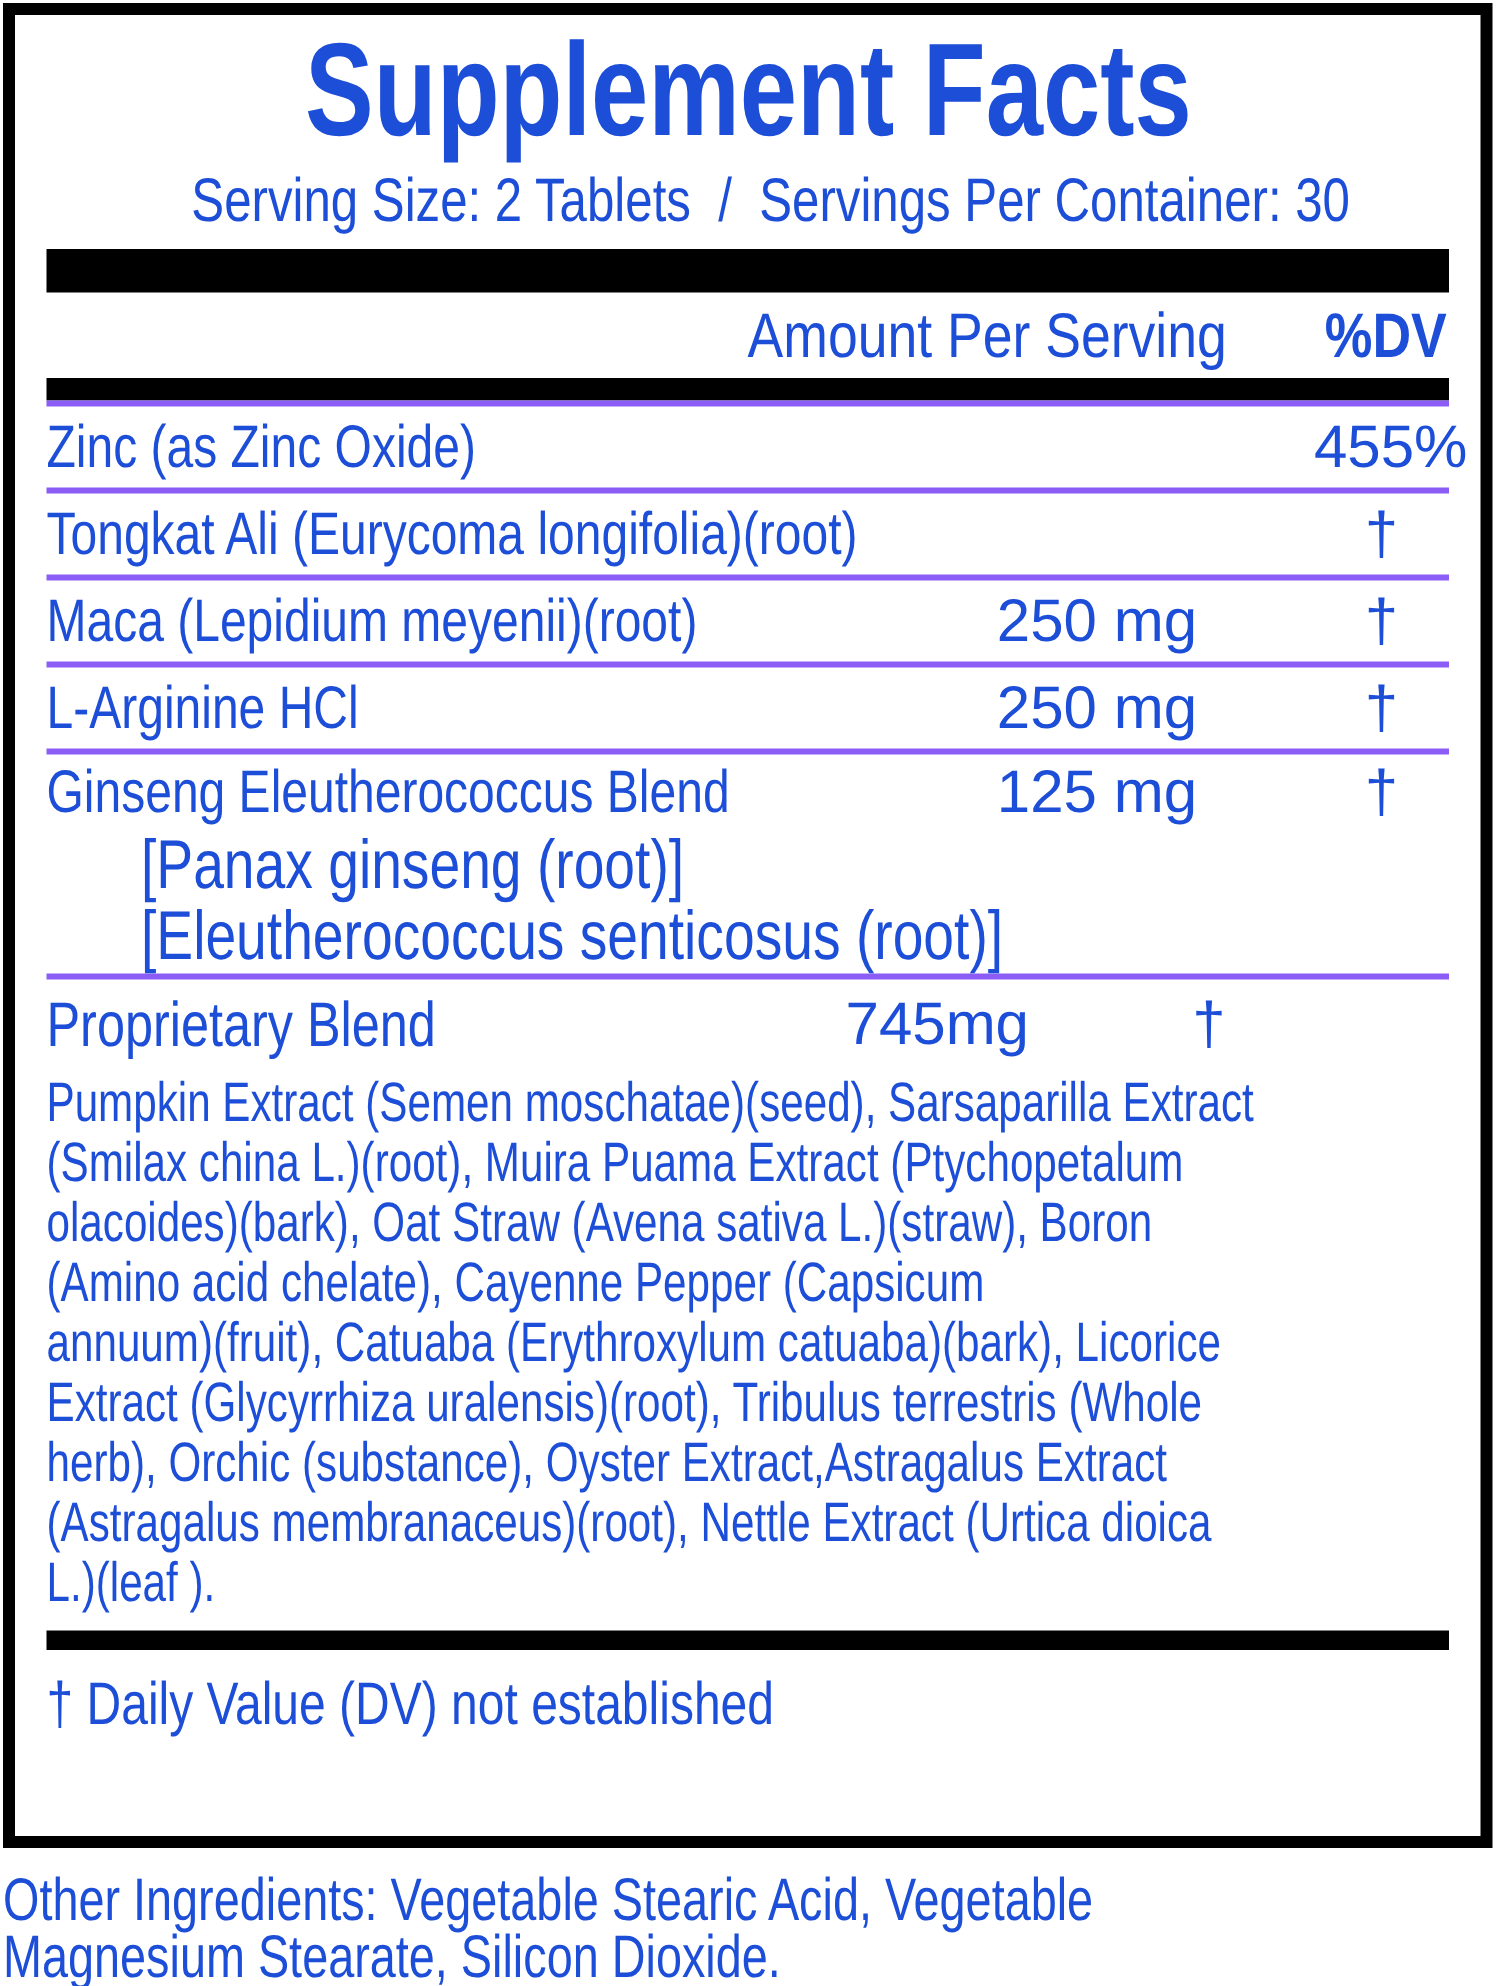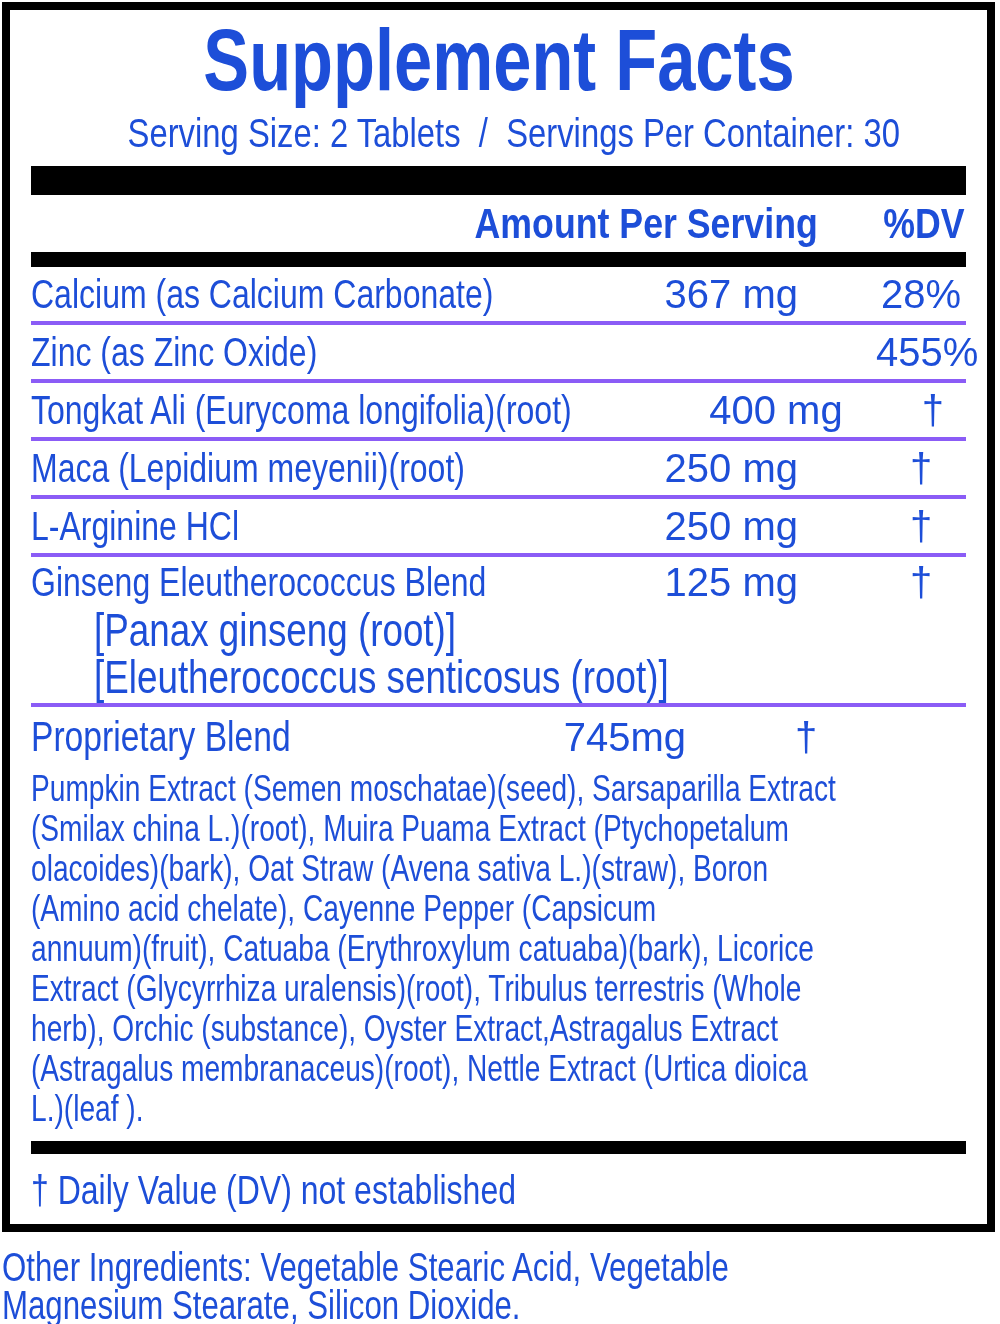--- a/index.html
+++ b/index.html
@@ -21,21 +21,21 @@
   .title .cx-c{font-size:88px;font-weight:600;transform:scaleX(0.78);}
   .serving{height:46px;line-height:46px;text-align:center;}
   .serving .cx-c{font-size:41px;}
 
   .bar{background:#000;}
   .bar-thick{height:29px;margin-top:10px;}
   .bar-mid{height:15px;}
   .bar-bottom{height:13px;margin-top:12px;}
 
   .header-row{height:57px;display:flex;align-items:center;justify-content:flex-end;}
-  .h-amt{font-size:42px;font-weight:700;}
+  .h-amt{font-size:42px;font-weight:400;}
   .h-dv{width:90px;margin-left:58px;text-align:right;font-size:42px;font-weight:600;}
 
   .row{display:flex;align-items:center;height:54px;}
   .sep{border-top:4px solid #8b5cf6;}
   .cell-name{flex:1;}
   .cell-name .cx{font-size:40px;}
   .cell-amt{width:185px;text-align:right;font-size:40px;}
   .cell-gap{width:78px;}
   .cell-dv{width:90px;text-align:center;font-size:40px;}
 
@@ -77,36 +77,29 @@
 
     <div class="bar bar-thick"></div>
 
     <div class="header-row">
       <span class="h-amt"><span class="cx-r">Amount Per Serving</span></span>
       <span class="h-dv"><span class="cx-cc">%DV</span></span>
     </div>
 
     <div class="bar bar-mid"></div>
 
-    <div class="row">
-      <span class="cell-name"><span class="cx">Calcium (as Calcium Carbonate)</span></span>
-      <span class="cell-amt">367 mg</span>
-      <span class="cell-gap"></span>
-      <span class="cell-dv">28%</span>
-    </div>
 
     <div class="row sep">
       <span class="cell-name"><span class="cx">Zinc (as Zinc Oxide)</span></span>
       <span class="cell-gap"></span>
       <span class="cell-dv">455%</span>
     </div>
 
     <div class="row sep">
       <span class="cell-name"><span class="cx">Tongkat Ali (Eurycoma longifolia)(root)</span></span>
-      <span class="cell-amt">400 mg</span>
       <span class="cell-gap"></span>
       <span class="cell-dv">†</span>
     </div>
 
     <div class="row sep">
       <span class="cell-name"><span class="cx">Maca (Lepidium meyenii)(root)</span></span>
       <span class="cell-amt">250 mg</span>
       <span class="cell-gap"></span>
       <span class="cell-dv">†</span>
     </div>

